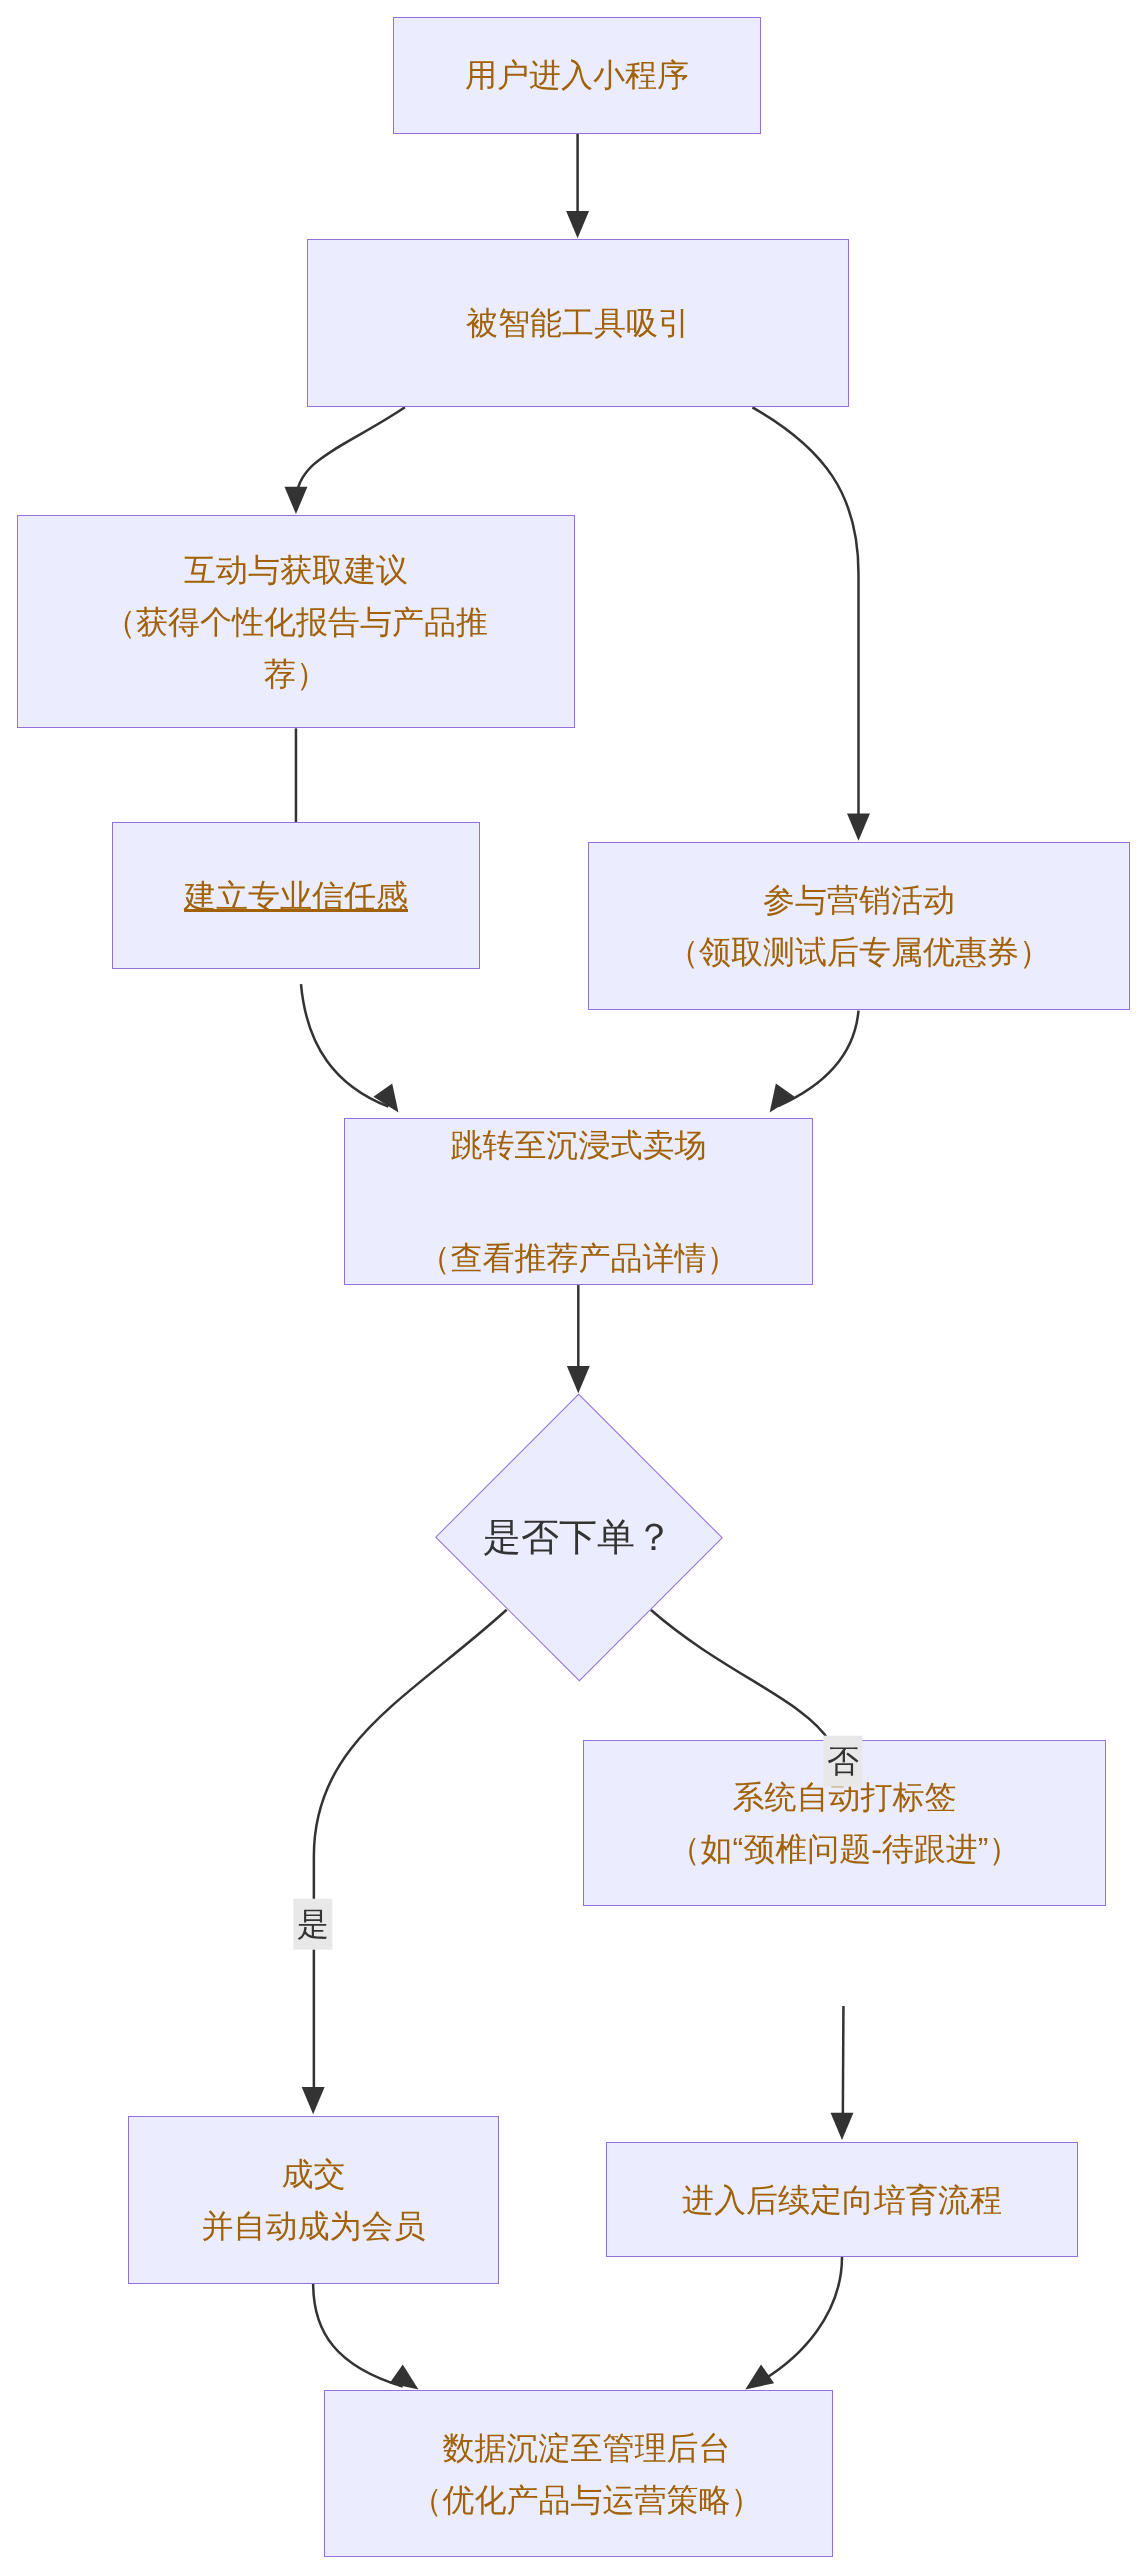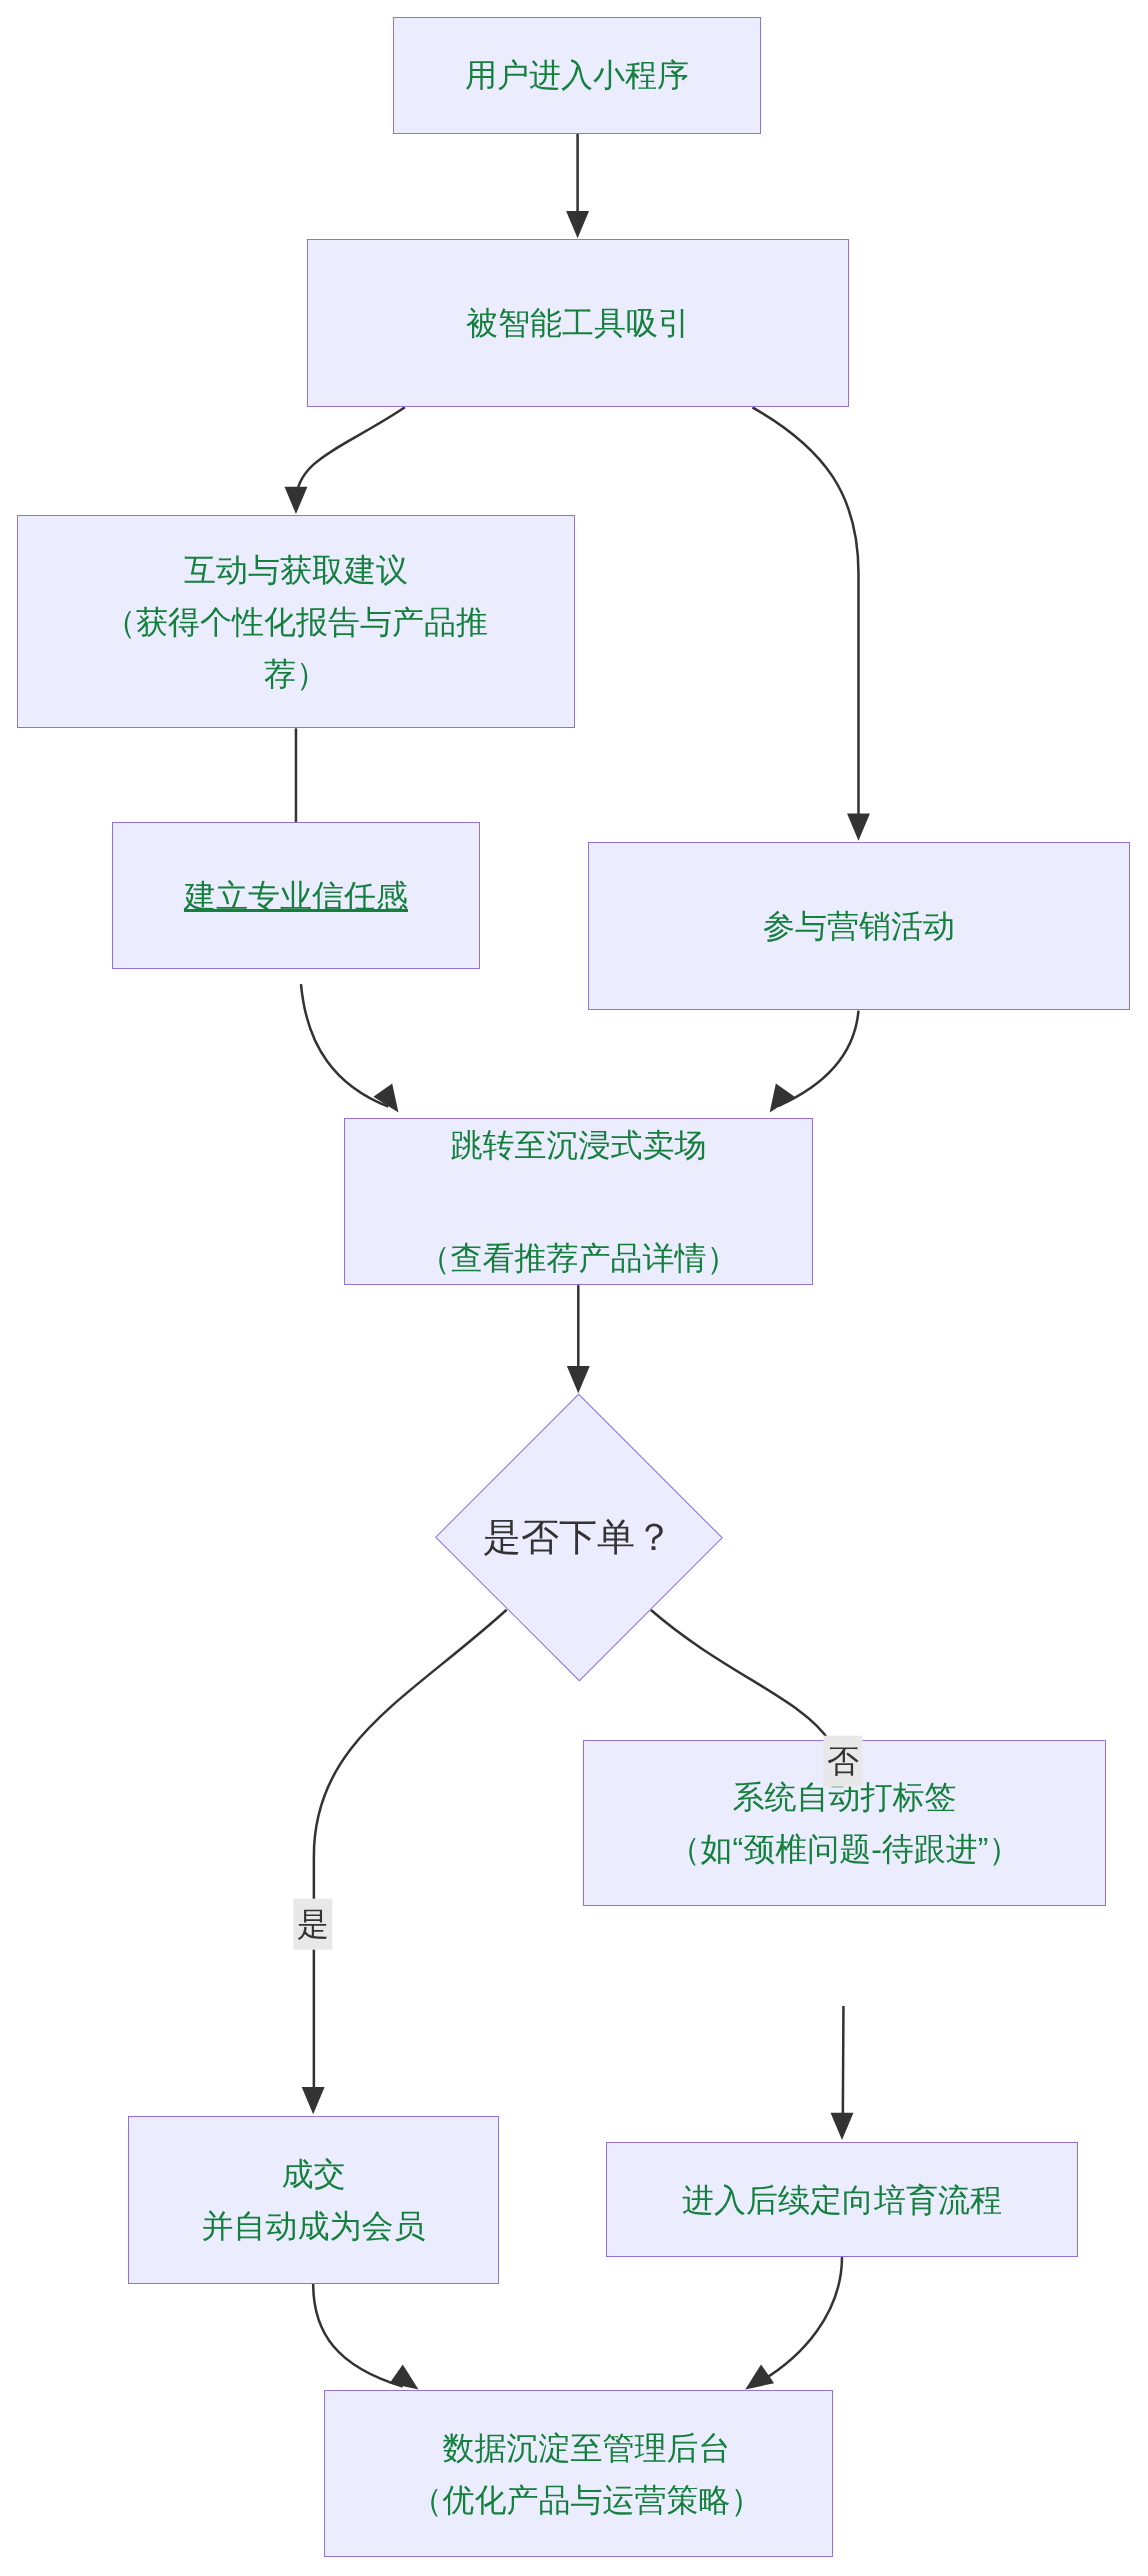--- a/index.html
+++ b/index.html
@@ -23,21 +23,21 @@
   }
   .edges-layer path.arrowhead {
     fill: #333333;
     stroke: none;
   }
   .node {
     position: absolute;
     box-sizing: border-box;
     background: #ECECFF;
     border: 1.8px solid #9370DB;
-    color: #15803d;
+    color: #a16207;
     display: flex;
     flex-direction: column;
     align-items: center;
     justify-content: center;
     text-align: center;
     font-size: 32px;
     line-height: 52px;
   }
   .diamond-shape {
     position: absolute;
@@ -127,20 +127,21 @@
     <div>（获得个性化报告与产品推</div>
     <div>荐）</div>
   </div>
 
   <div class="node n-trust">
     <div>建立专业信任感</div>
   </div>
 
   <div class="node n-marketing">
     <div>参与营销活动</div>
+    <div>（领取测试后专属优惠券）</div>
   </div>
 
   <div class="node n-store">
     <div>跳转至沉浸式卖场</div>
     <div>（查看推荐产品详情）</div>
   </div>
 
   <div class="diamond-shape"></div>
   <div class="diamond-label">是否下单？</div>
 

